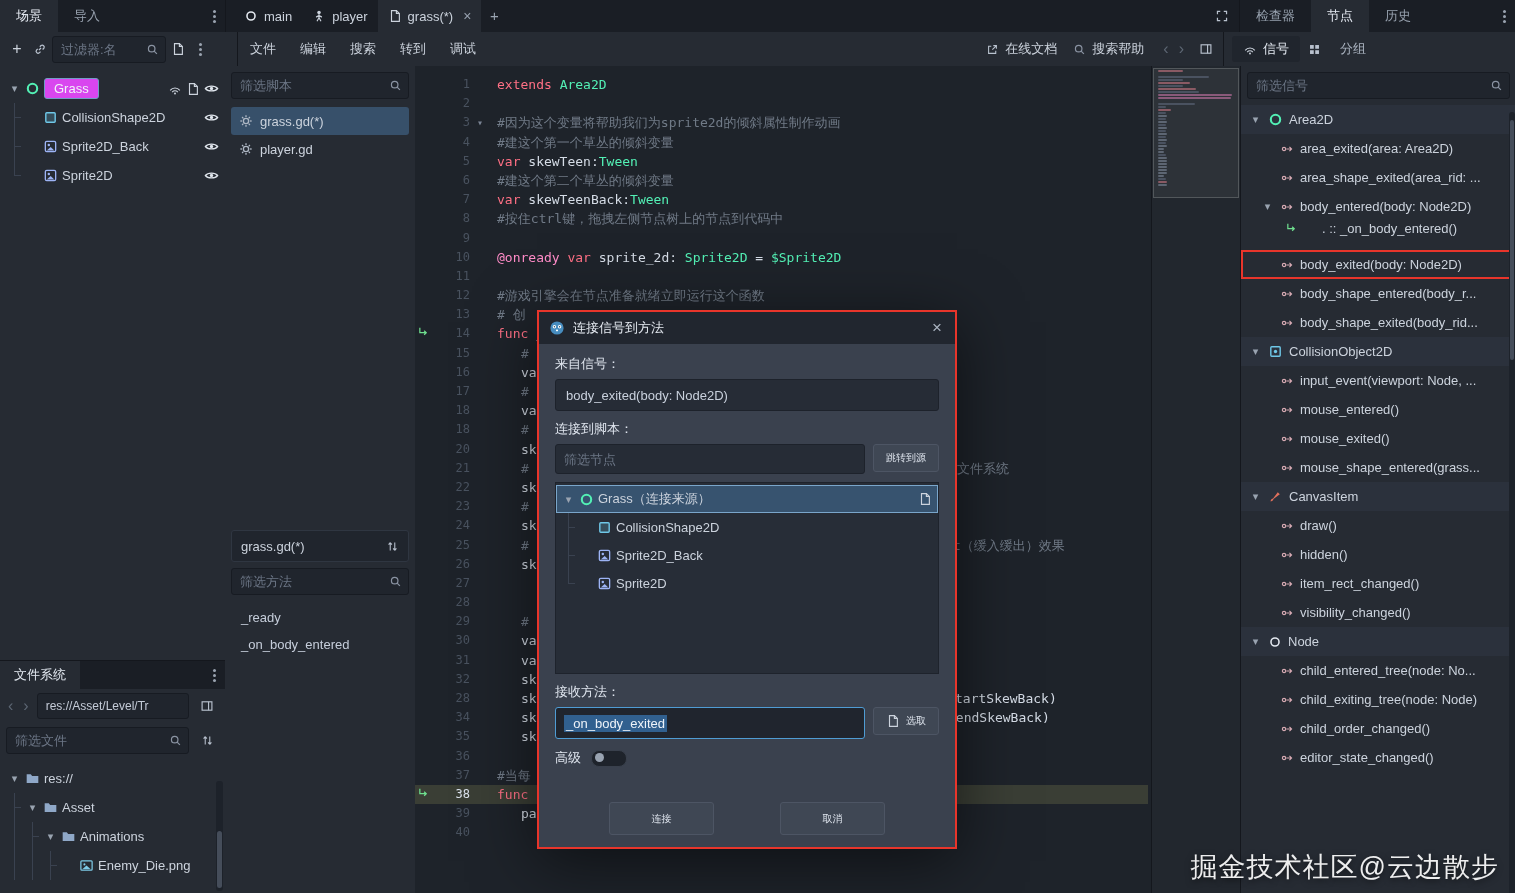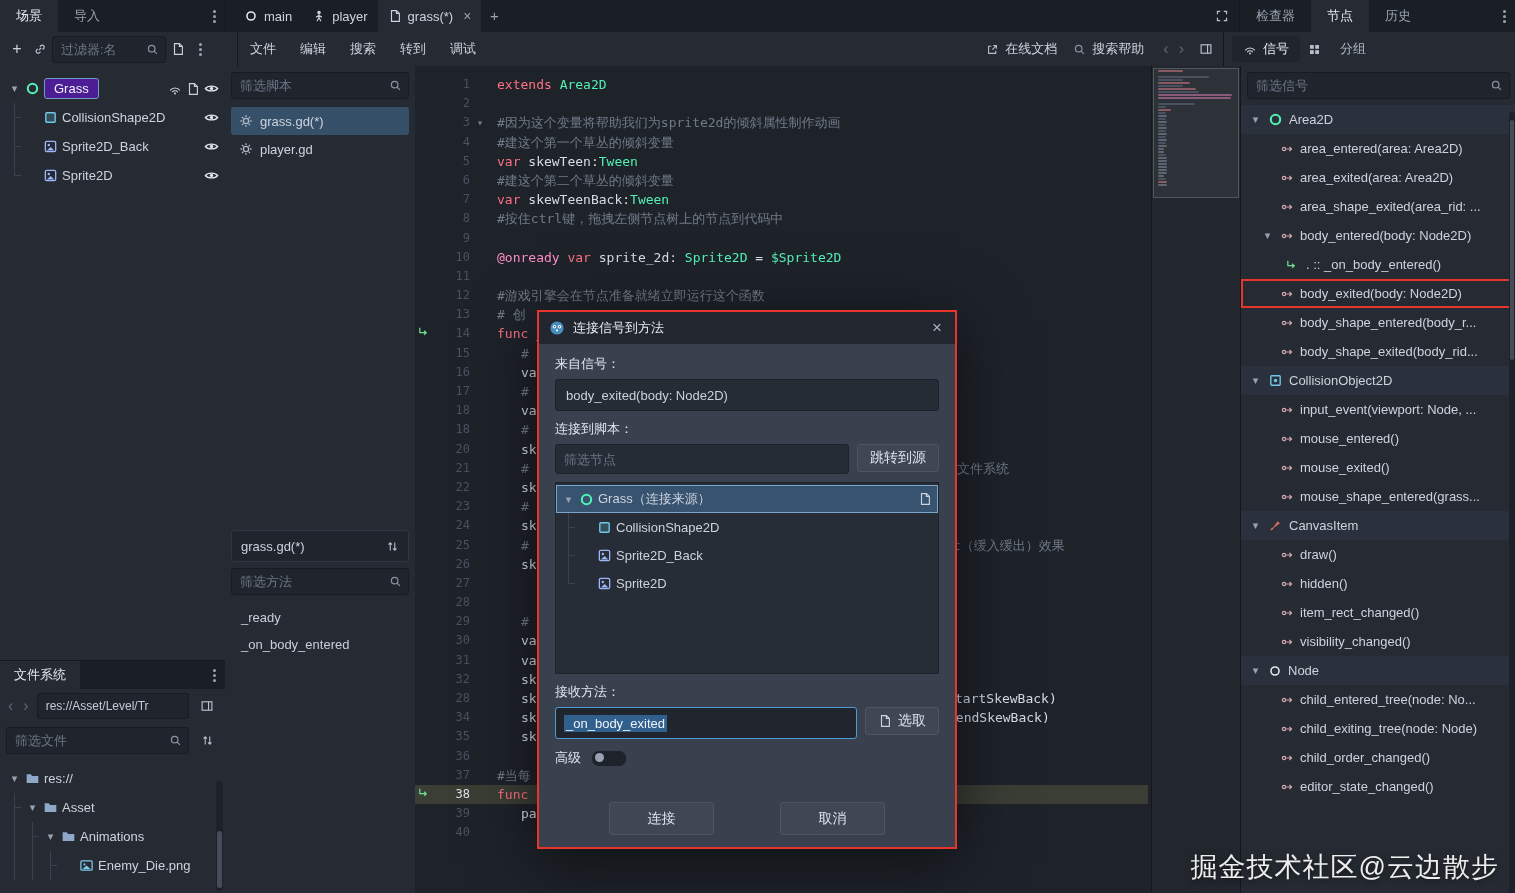--- a/index.html
+++ b/index.html
@@ -45,21 +45,21 @@
   
   .tree-row{display:flex;align-items:center;height:29px;padding:0 6px 0 8px;gap:4px;white-space:nowrap}
   .chev{width:13px;color:#99a3b0;font-size:11px;text-align:center;flex:0 0 auto}
   .tg{width:14px;height:29px;position:relative;flex:0 0 auto}
   .tg::before{content:"";position:absolute;left:6px;top:0;bottom:0;border-left:1px solid #3a4250}
   .tg::after{content:"";position:absolute;left:6px;top:14px;width:7px;border-top:1px solid #3a4250}
   .tg.last::before{bottom:14px}
   .tg-v{width:14px;height:29px;position:relative;flex:0 0 auto}
   .tg-v::before{content:"";position:absolute;left:6px;top:0;bottom:0;border-left:1px solid #3a4250}
   .lbl{overflow:hidden;text-overflow:ellipsis;color:#ccd3dd}
-  .sel-box{background:#4c1d95;border:1px solid #6f9cc4;border-radius:3px;padding:2px 9px;color:#f0f4f9}
+  .sel-box{background:#d946ef;border:1px solid #6f9cc4;border-radius:3px;padding:2px 9px;color:#f0f4f9}
   
   .fs-header{height:28px;background:#1a1e25;display:flex;align-items:center}
   .fs-tab{background:#262b33;height:28px;line-height:28px;padding:0 14px;color:#e2e8f0}
   .fs-row{display:flex;align-items:center;gap:6px;padding:4px 6px}
   .bc-field{flex:1;height:24px;background:#20252d;border:1px solid #171b22;border-radius:3px;display:flex;align-items:center;padding:0 8px;color:#c4cbd7;font-size:12px;overflow:hidden;white-space:nowrap}
   .sq-btn{width:24px;height:24px;display:flex;align-items:center;justify-content:center;background:none;border:none}
   
   #script-col .inner{position:relative;height:100%;padding:6px}
   .script-row{display:flex;align-items:center;gap:7px;height:28px;padding:0 8px;border-radius:3px;color:#ccd3dd;white-space:nowrap}
   .script-row.selected{background:#37506a;color:#e9eff6}
@@ -85,34 +85,34 @@
   .rfrag{position:absolute;top:0}
   #minimap{position:absolute;right:0;top:0;bottom:0;width:88px;background:#22272e;border-left:1px solid #14171d}
   .mmb{height:2px;margin:1px 0 0 6px;border-radius:1px}
   #mm-viewport{position:absolute;left:1px;right:1px;top:2px;height:128px;border:1px solid rgba(255,255,255,.18);background:rgba(255,255,255,.05)}
   
   #right-panel .inner{position:relative;height:100%}
   #signals-filter{margin:6px}
   .sig-hdr{height:29px;display:flex;align-items:center;gap:6px;background:#2b313c;padding:0 6px 0 8px;color:#e2e8f0;white-space:nowrap}
   .sig-row{height:29px;display:flex;align-items:center;gap:6px;padding:0 6px 0 20px;color:#cdd4df;white-space:nowrap;overflow:hidden}
   .sig-row.annotated{box-shadow:inset 0 0 0 2px #e8352b}
-  .conn-row{height:29px;display:flex;align-items:center;gap:8px;padding:0 6px 0 44px;color:#cfd6e0;white-space:nowrap}
+  .conn-row{height:29px;display:flex;align-items:flex-start;gap:24px;padding:0 6px 0 44px;color:#cfd6e0;white-space:nowrap}
   .vscroll{position:absolute;width:7px;border-radius:3px;background:#1d222a}
   .grabber{position:absolute;left:1px;right:1px;border-radius:3px;background:#454d5a}
   
   #connect-dialog{position:absolute;left:537px;top:310px;width:416px;height:535px;background:#3a414e;border:2px solid #e8352b;box-shadow:0 12px 60px rgba(0,0,0,.55);z-index:40;display:flex;flex-direction:column}
   .dlg-title{height:32px;background:#21262f;display:flex;align-items:center;gap:8px;padding:0 10px;color:#e6ebf2;flex:0 0 auto}
   .dlg-close{margin-left:auto;font-size:17px;color:#aab3c0;padding:0 3px}
   .dlg-body{flex:1;padding:2px 16px 12px;display:flex;flex-direction:column;min-height:0}
   .dlg-label{margin:9px 0 6px;color:#dfe5ee;flex:0 0 auto}
   .dlg-field{height:30px;background:#262c36;border:1px solid #1d222b;border-radius:3px;display:flex;align-items:center;padding:0 10px;color:#c9d1dd;flex:0 0 auto}
   .dlg-row{display:flex;gap:8px;flex:0 0 auto}
   .dlg-input{flex:1;height:28px;background:#262c36;border:1px solid #1d222b;border-radius:3px;color:#cfd6e2;padding:0 8px;font-family:inherit;font-size:13px;outline:none}
   .dlg-input::placeholder{color:#6b7585}
-  .dlg-btn{background:#3f4754;border:1px solid #4d5564;border-radius:3px;color:#dde3ec;font-family:inherit;font-size:14px;padding:0 12px;height:28px;display:inline-flex;align-items:center;gap:6px;justify-content:center}
+  .dlg-btn{background:#3f4754;border:1px solid #4d5564;border-radius:3px;color:#dde3ec;font-family:inherit;font-size:10px;padding:0 12px;height:28px;display:inline-flex;align-items:center;gap:6px;justify-content:center}
   .dlg-tree{height:188px;margin-top:8px;background:#272d37;border:1px solid #1e232c;overflow:hidden;flex:0 0 auto;padding-top:2px}
   .dlg-tree .tree-row{height:28px;padding-left:6px}
   .dlg-tree .tree-row.selrow{background:#37536f;box-shadow:inset 0 0 0 1px #7aa6cb}
   .dlg-receiver{flex:1;height:30px;background:#20252e;border:1px solid #4f9cd4;border-radius:3px;display:flex;align-items:center;padding:0 8px}
   .dlg-receiver .sel{background:#31608f;color:#eef3f9;padding:1px 2px}
   .dlg-adv{display:flex;align-items:center;gap:10px;margin-top:10px;flex:0 0 auto;color:#dfe5ee}
   .toggle{width:34px;height:15px;background:#1e232b;border:1px solid #39404c;border-radius:8px;position:relative;display:inline-block}
   .toggle .knob{position:absolute;left:3px;top:2px;width:9px;height:9px;border-radius:50%;background:#99a3b1}
   .dlg-actions{display:flex;justify-content:center;gap:66px;margin-top:auto;padding-top:14px;flex:0 0 auto}
   .dlg-actions .dlg-btn{width:105px;height:33px}
@@ -623,30 +623,20 @@
             <span class="lbl">Area2D</span>
           </div>
           <div class="sig-row">
             <span class="chev"></span>
             <span class="ic">
               <svg viewBox="0 0 16 16" width="14" height="14">
                 <circle cx="4.6" cy="8" r="1.9" fill="none" stroke="#d8abb4" stroke-width="1.3"></circle>
                 <path d="M7.2 8 H13 M10.8 5.6 L13.2 8 L10.8 10.4" fill="none" stroke="#d8abb4" stroke-width="1.3"></path>
               </svg>
             </span>
-            <span class="lbl">area_entered(area: Area2D)</span>
-          </div>
-          <div class="sig-row">
-            <span class="chev"></span>
-            <span class="ic">
-              <svg viewBox="0 0 16 16" width="14" height="14">
-                <circle cx="4.6" cy="8" r="1.9" fill="none" stroke="#d8abb4" stroke-width="1.3"></circle>
-                <path d="M7.2 8 H13 M10.8 5.6 L13.2 8 L10.8 10.4" fill="none" stroke="#d8abb4" stroke-width="1.3"></path>
-              </svg>
-            </span>
             <span class="lbl">area_exited(area: Area2D)</span>
           </div>
           <div class="sig-row">
             <span class="chev"></span>
             <span class="ic">
               <svg viewBox="0 0 16 16" width="14" height="14">
                 <circle cx="4.6" cy="8" r="1.9" fill="none" stroke="#d8abb4" stroke-width="1.3"></circle>
                 <path d="M7.2 8 H13 M10.8 5.6 L13.2 8 L10.8 10.4" fill="none" stroke="#d8abb4" stroke-width="1.3"></path>
               </svg>
             </span>

